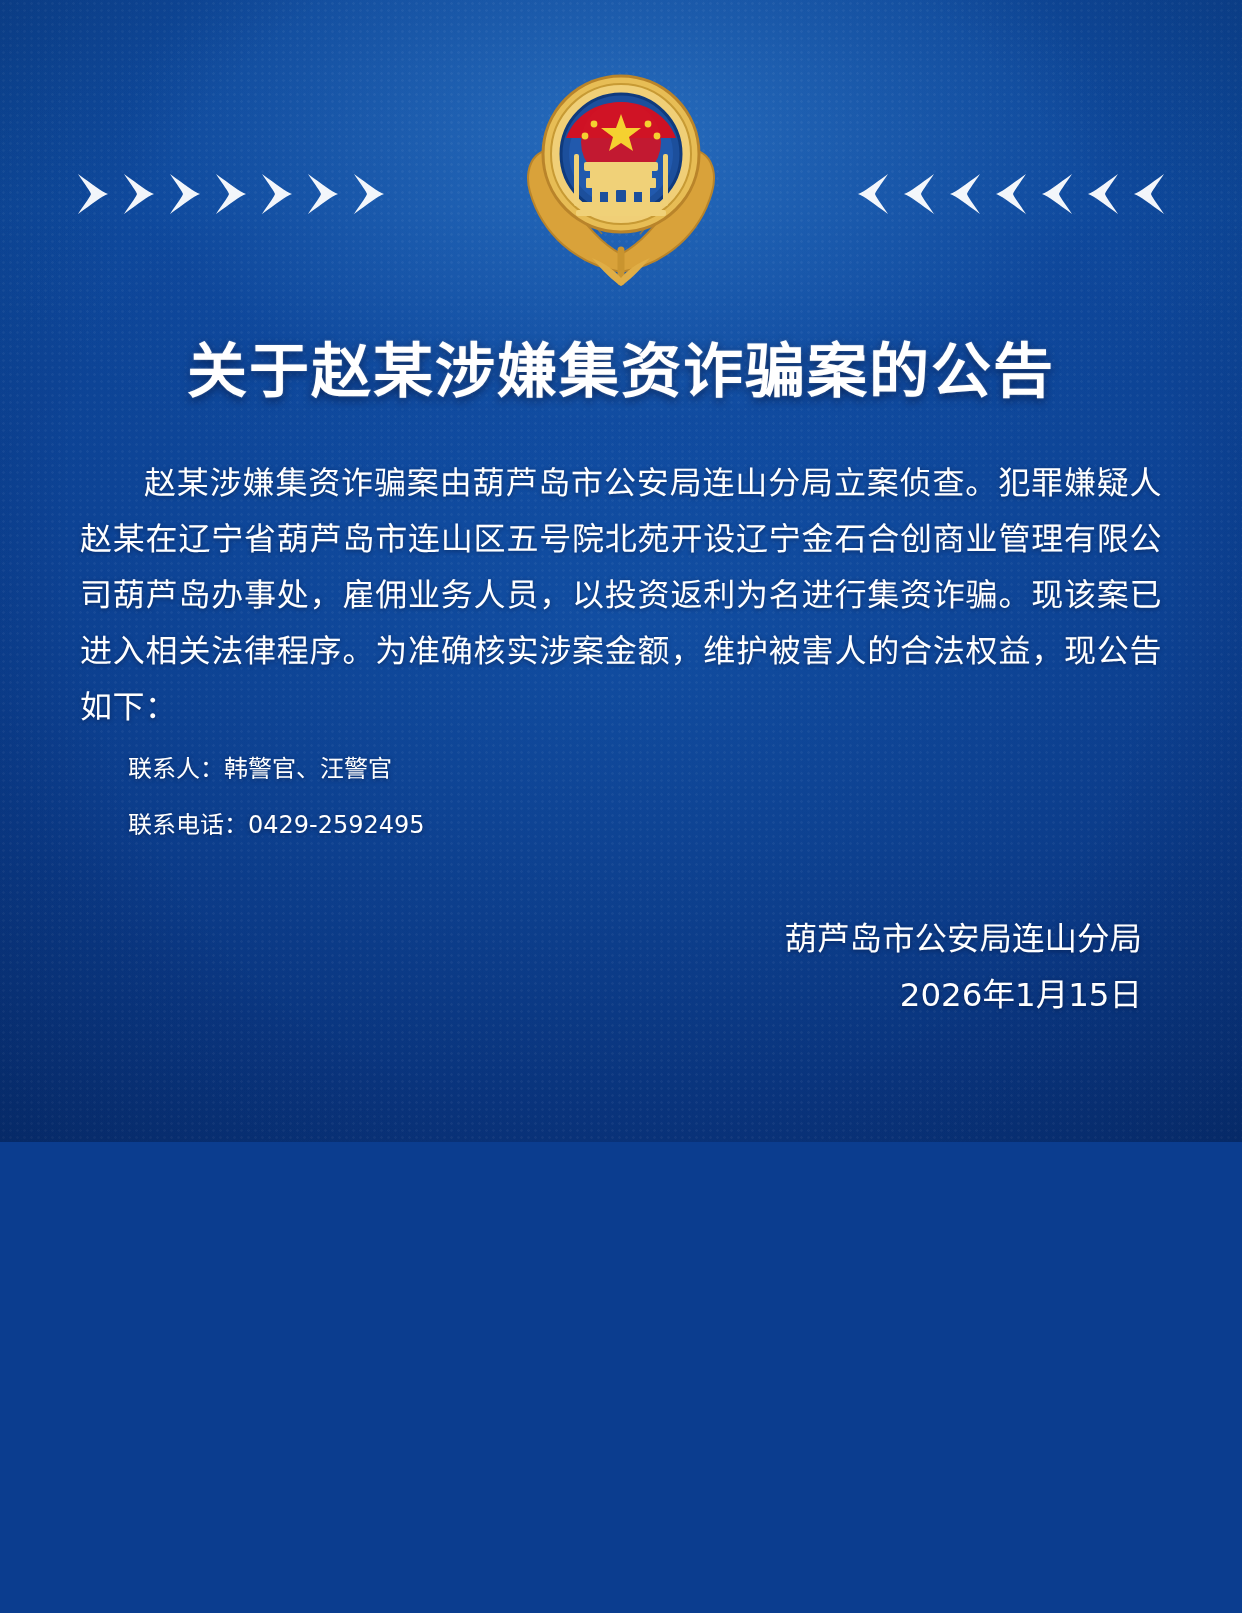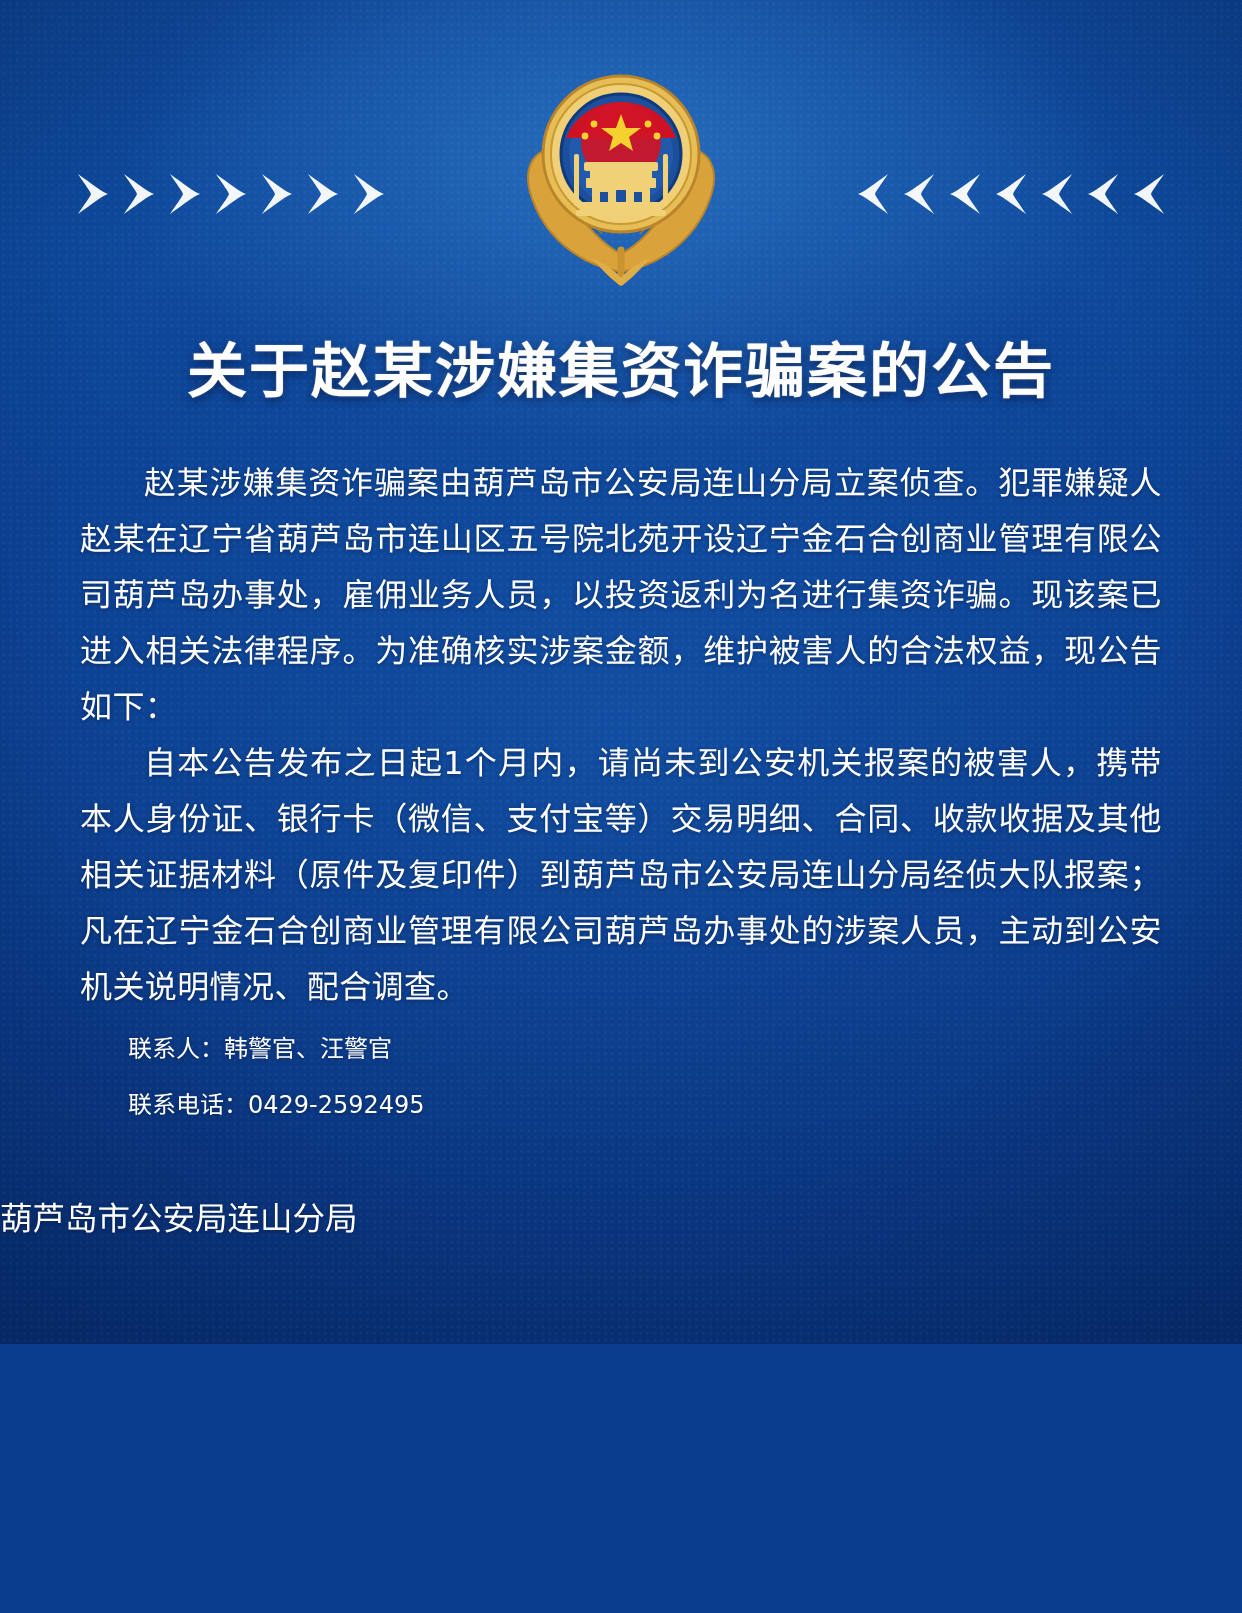--- a/index.html
+++ b/index.html
@@ -11,21 +11,21 @@
     width: 1242px;
     height: 1613px;
     font-family: "DejaVu Sans", "Liberation Sans", sans-serif;
     background: #0b3d8f;
     overflow: hidden;
   }
 
   .poster {
     position: relative;
     width: 1242px;
-    height: 1344px;
+    height: 1142px;
     box-sizing: border-box;
     background:
       radial-gradient(ellipse 900px 520px at 50% 12%, rgba(60,140,220,0.55) 0%, rgba(20,80,170,0.15) 55%, rgba(10,50,130,0) 75%),
       radial-gradient(ellipse 1100px 800px at 50% 55%, rgba(25,95,185,0.45) 0%, rgba(12,58,140,0.25) 60%, rgba(8,40,110,0) 85%),
       linear-gradient(180deg, #0d4594 0%, #0e4b9e 18%, #0c4394 45%, #0a3a86 72%, #083074 100%);
     overflow: hidden;
   }
 
   
   .poster::before {
@@ -118,21 +118,21 @@
   }
   .contact-block div {
     text-indent: 2em;
   }
 
   .signature {
     margin: 58px 100px 0 0;
     color: #ffffff;
     font-size: 32.5px;
     line-height: 56px;
-    text-align: left;
+    text-align: right;
     text-shadow: 0 1px 4px rgba(0,15,50,0.5);
   }
 </style>
 </head>
 <body>
 
 <div class="poster">
   <div class="content">
 
     <div class="header">
@@ -238,26 +238,26 @@
         <svg class="chev" viewBox="0 0 40 48">
           <path d="M34 4 C20 14, 10 22, 4 24 C10 26, 20 34, 34 44 C26 32, 22 27, 21 24 C22 21, 26 16, 34 4 Z" fill="#ffffff" opacity="0.95"></path>
         </svg>
       </div>
     </div>
 
     <h1 class="title">关于赵某涉嫌集资诈骗案的公告</h1>
 
     <div class="body-text">
       <p>赵某涉嫌集资诈骗案由葫芦岛市公安局连山分局立案侦查。犯罪嫌疑人赵某在辽宁省葫芦岛市连山区五号院北苑开设辽宁金石合创商业管理有限公司葫芦岛办事处，雇佣业务人员，以投资返利为名进行集资诈骗。现该案已进入相关法律程序。为准确核实涉案金额，维护被害人的合法权益，现公告如下：</p>
-      <p>自本公告发布之日起1个月内，请尚未到公安机关报案的被害人，携带本人身份证、银行卡（微信、支付宝等）交易明细、合同、收款收据及其他相关证据材料（原件及复印件）到葫芦岛市公安局连山分局经侦大队报案；凡在辽宁金石合创商业管理有限公司葫芦岛办事处的涉案人员，主动到公安机关说明情况、配合调查。</p>
     </div>
 
     <div class="contact-block">
       <div>联系人：韩警官、汪警官</div>
       <div>联系电话：0429-2592495</div>
     </div>
 
     <div class="signature">
       <div>葫芦岛市公安局连山分局</div>
+      <div>2026年1月15日</div>
     </div>
 
   </div>
 </div>
 
 </body></html>

